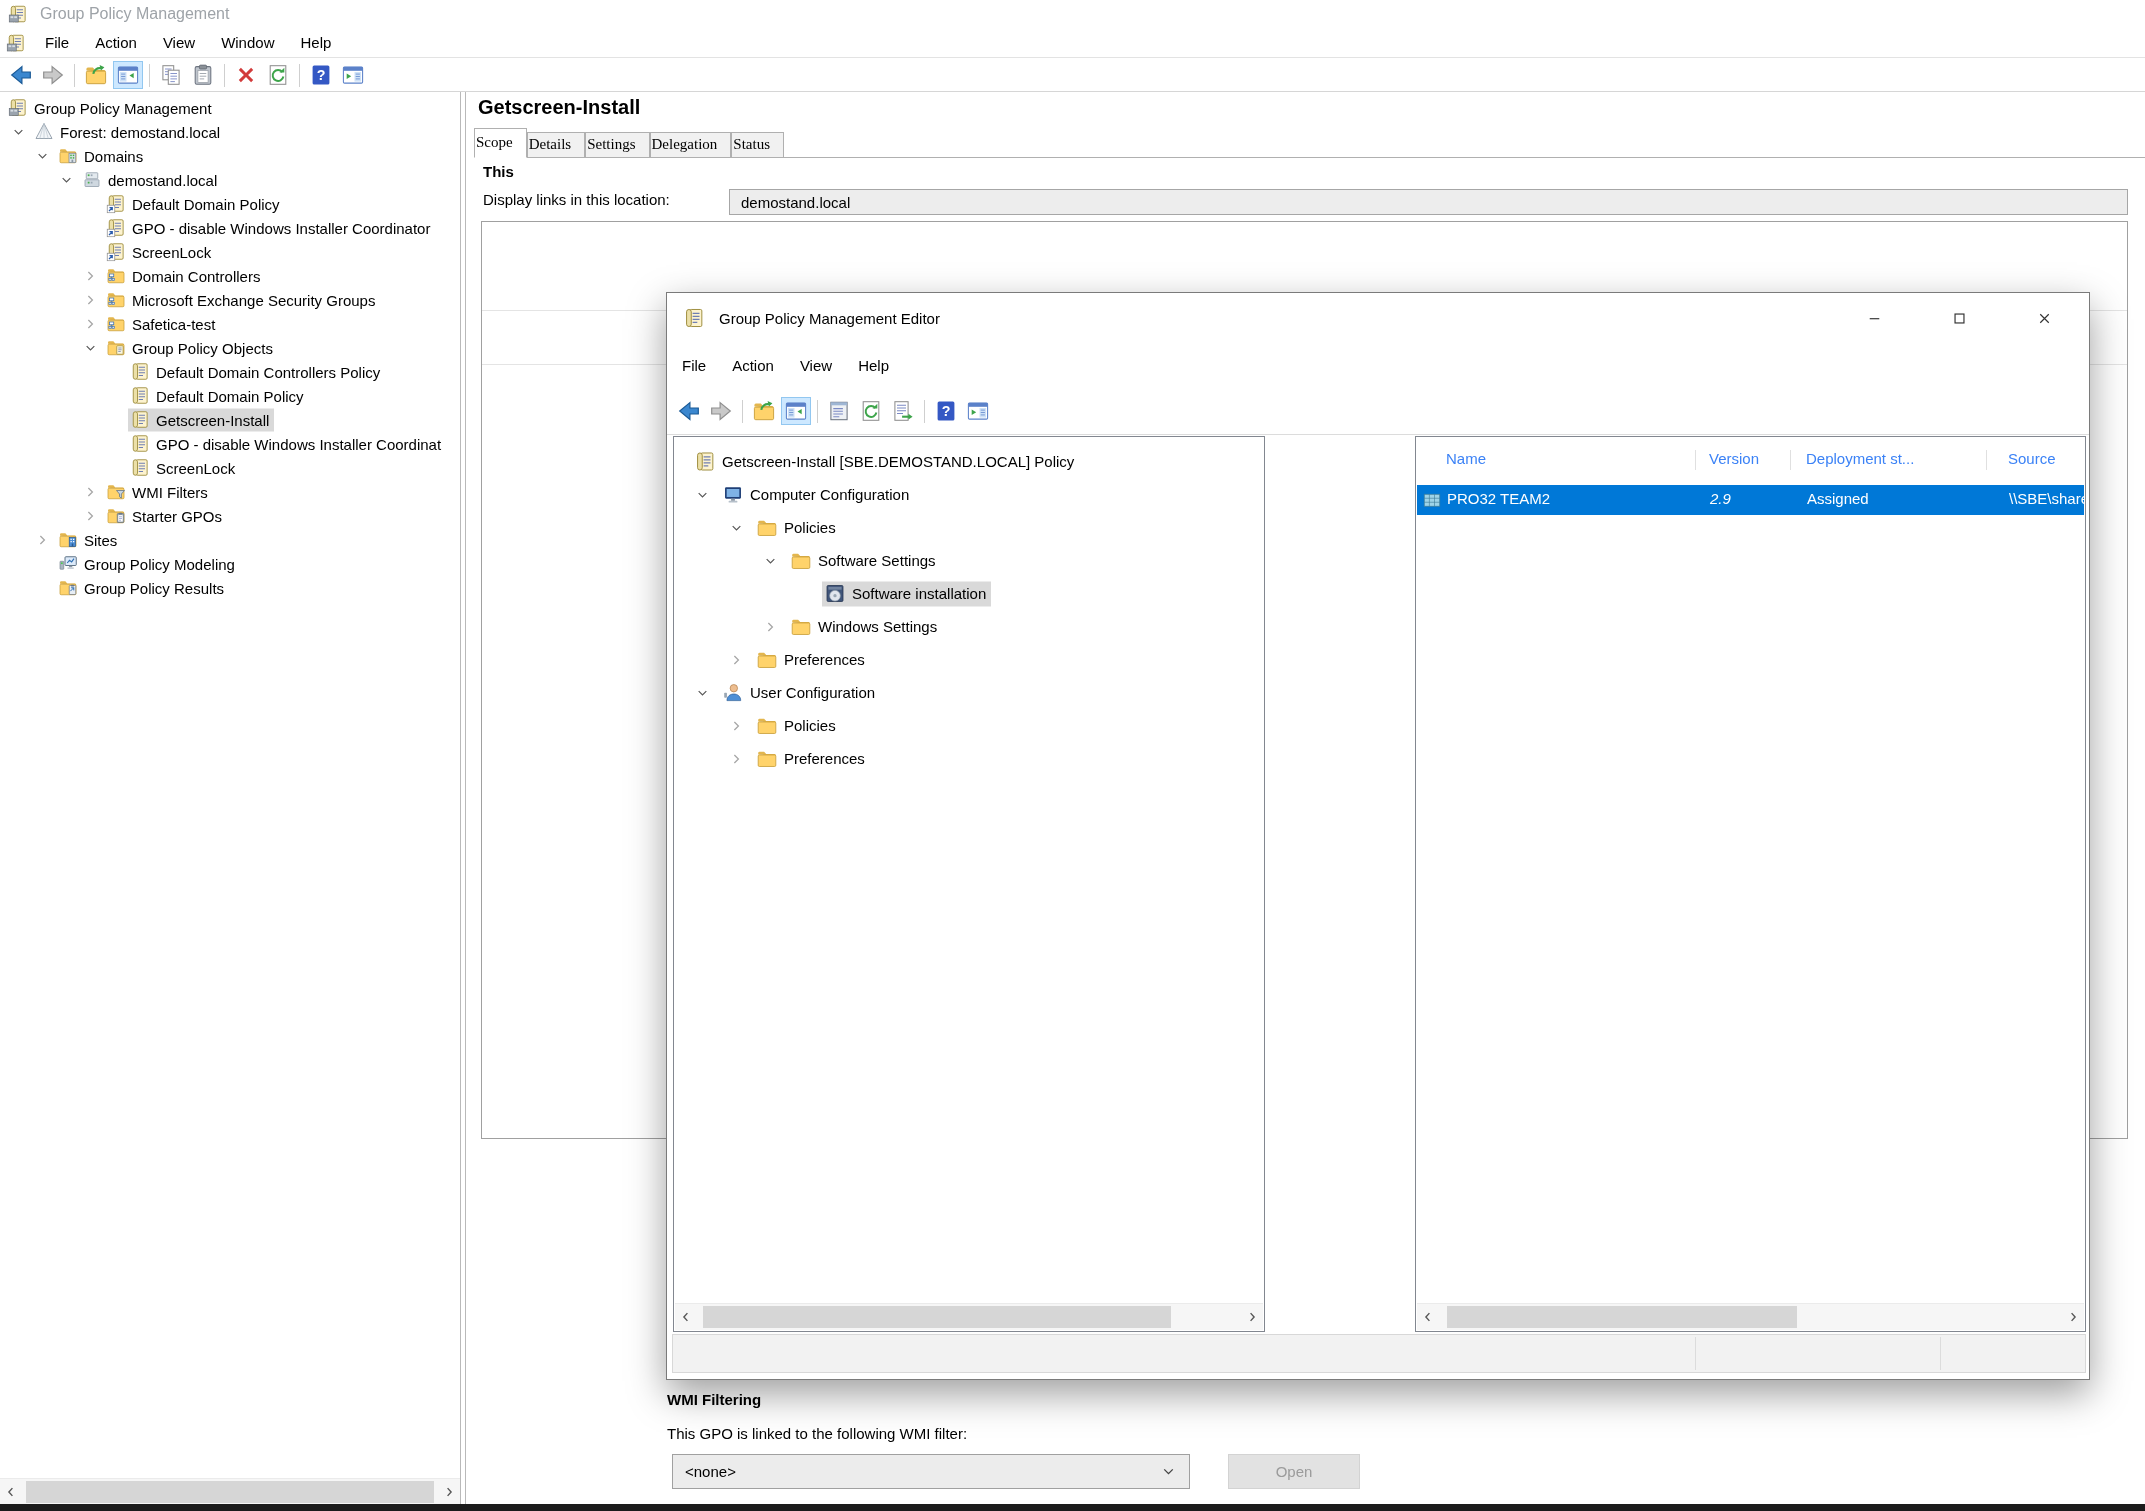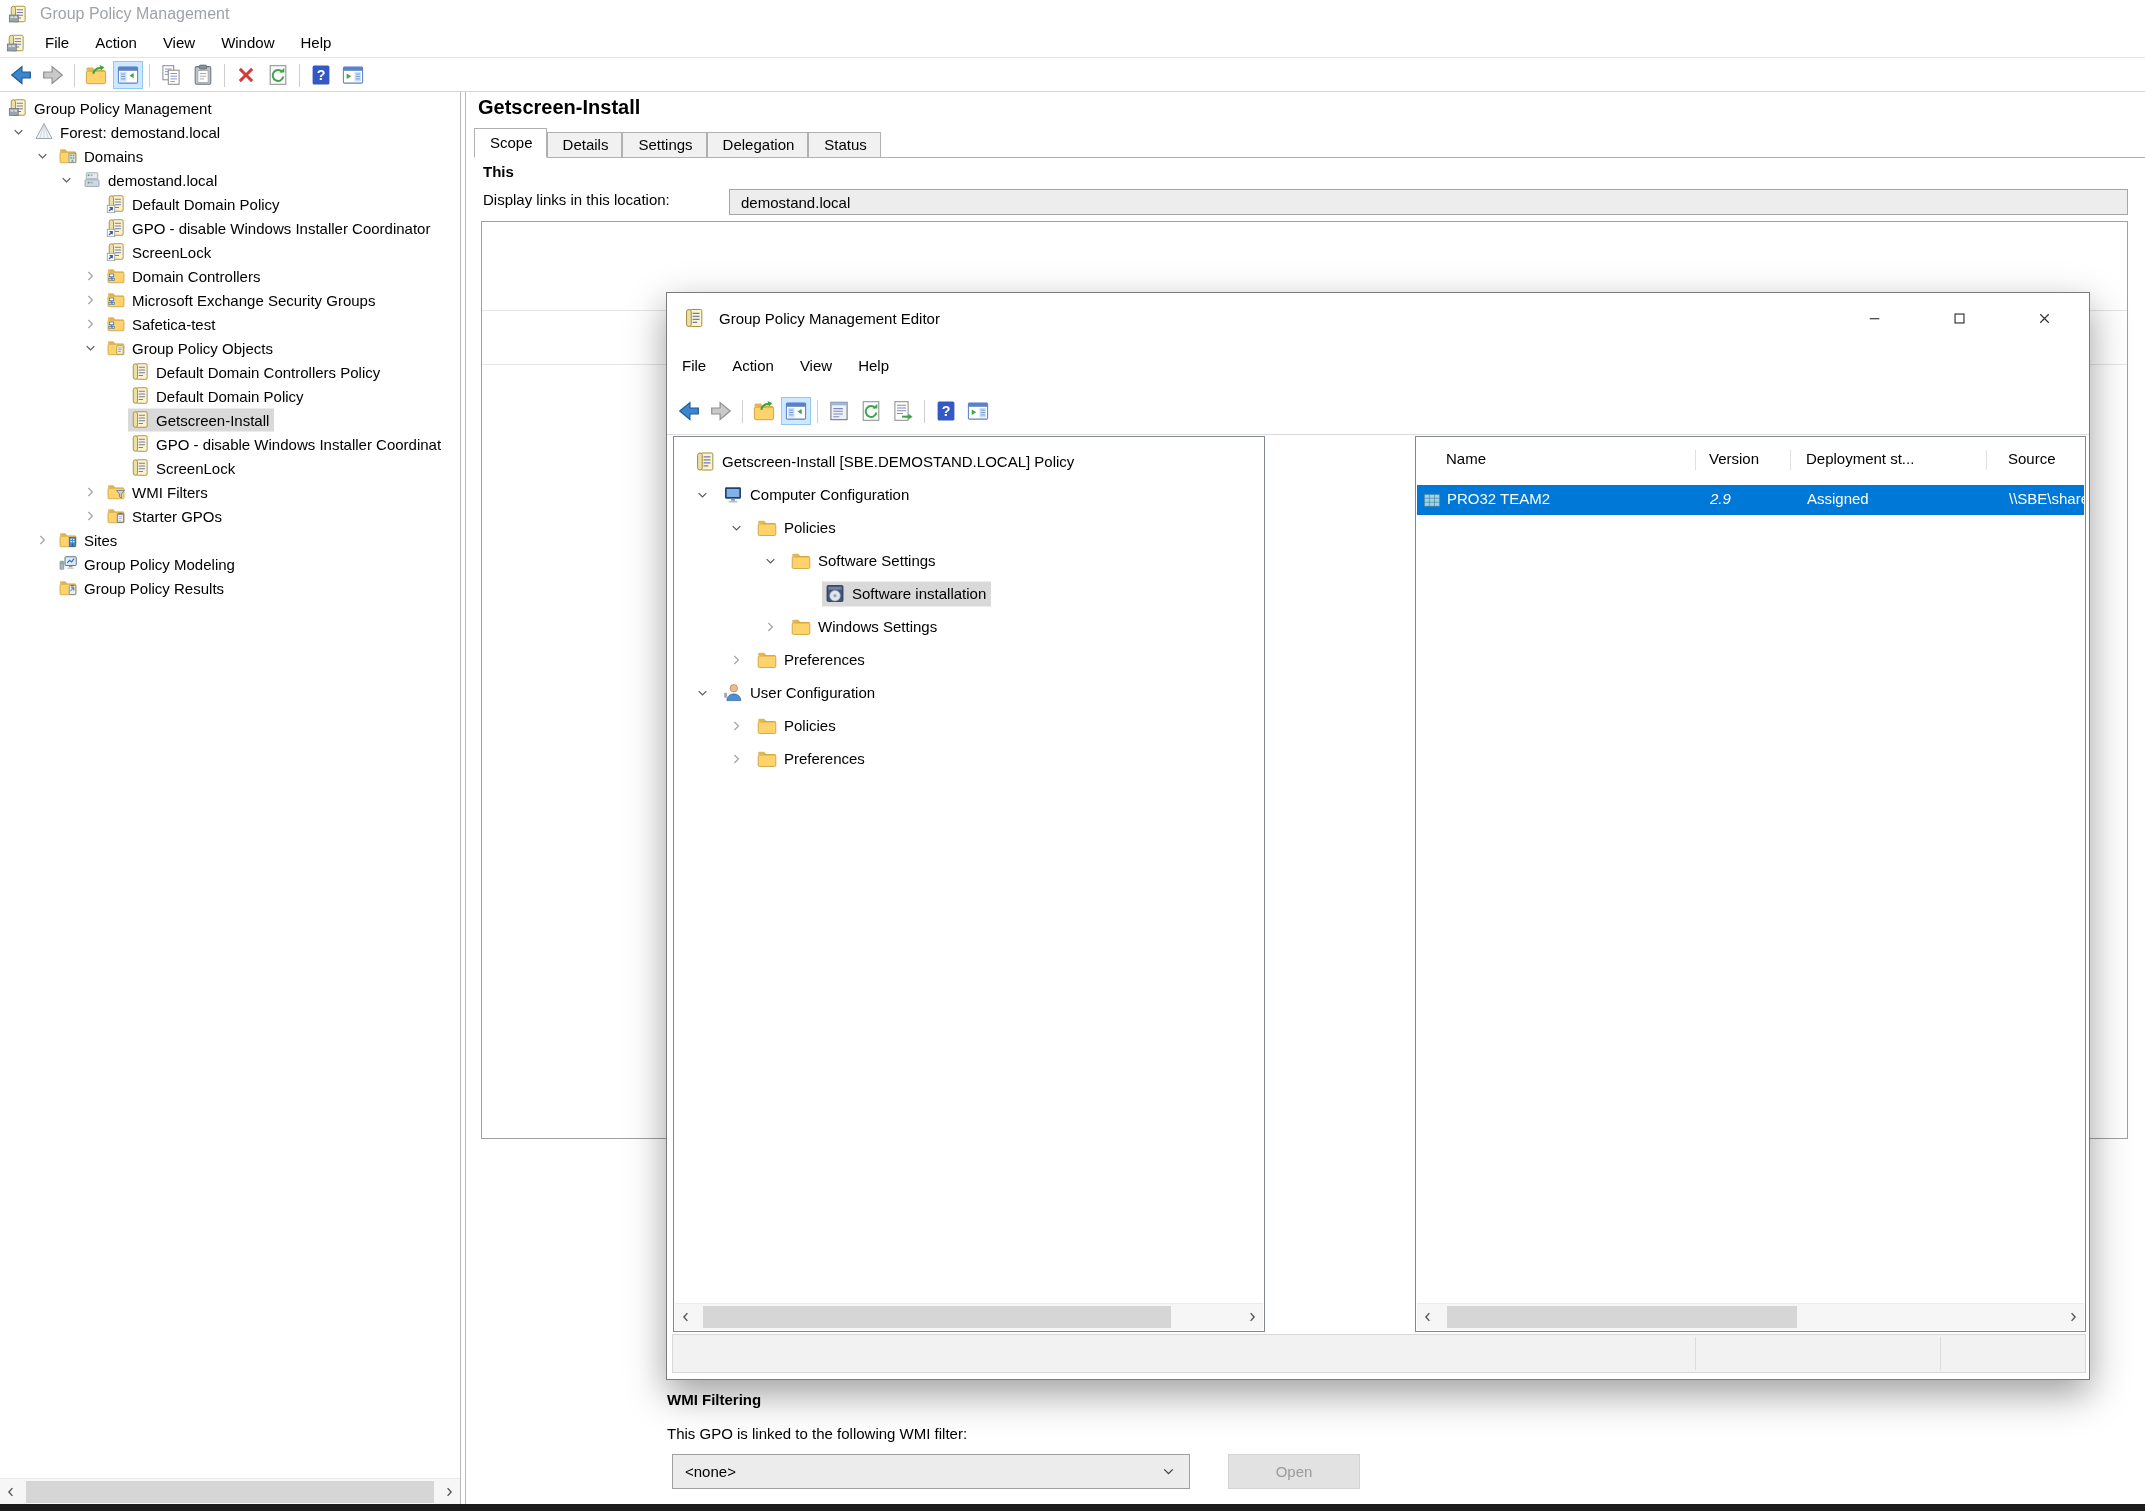--- a/index.html
+++ b/index.html
@@ -37,21 +37,21 @@
 
   .gpmc-tree{left:0;top:92px;width:460px;height:1386px;overflow:hidden;background:#fff;padding-top:4px;box-sizing:border-box;}
   .gpmc-tree .icn{width:20px;height:20px;}
 
   .splitter{left:460px;top:92px;width:6px;height:1412px;background:#fff;border-left:1px solid #b9b9b9;border-right:1px solid #b9b9b9;box-sizing:border-box;}
 
   
   .scope-pane{left:466px;top:92px;width:1679px;height:1412px;background:#fff;}
   .page-title{left:12px;top:4px;font-size:20px;font-weight:bold;}
   .tabstrip{left:8px;right:0;top:38px;height:28px;display:flex;align-items:flex-end;border-bottom:1px solid #b0b0b0;box-sizing:border-box;}
-  .tab{padding:3px 13px 4px 15px;border:1px solid #b0b0b0;border-bottom:none;background:#f1f1f1;height:17px;white-space:nowrap;}
+  .tab{padding:3px 13px 4px 1px;border:1px solid #b0b0b0;border-bottom:none;background:#f1f1f1;height:17px;white-space:nowrap;font-family:Liberation Serif, serif;}
   .tab.active{background:#fff;margin-bottom:-1px;padding-top:5px;padding-bottom:6px;border-bottom:1px solid #fff;}
   .section-heading{font-weight:bold;}
   .links-heading{left:17px;top:71px;}
   .display-links-label{left:17px;top:99px;}
   .location-combo{left:263px;top:97px;width:1399px;height:26px;background:#ededed;border:1px solid #a6a6a6;box-sizing:border-box;display:flex;align-items:center;padding-left:11px;}
   .links-box{left:15px;top:129px;width:1647px;height:918px;background:#fff;border:1px solid #a0a0a0;box-sizing:border-box;}
   .links-line{position:absolute;left:0;right:0;height:1px;background:#e4e4e4;}
   .wmi-heading{left:201px;top:1299px;}
   .wmi-label{left:201px;top:1333px;}
   .wmi-combo{left:206px;top:1362px;width:518px;height:35px;background:#ececec;border:1px solid #a0a0a0;box-sizing:border-box;display:flex;align-items:center;padding:0 12px;justify-content:space-between;}
@@ -69,21 +69,21 @@
   .ed-menubar{left:0;top:50px;width:100%;height:45px;padding-left:2px;box-sizing:border-box;}
   .ed-toolbar{left:0;top:95px;width:100%;height:47px;padding-left:6px;box-sizing:border-box;border-bottom:1px solid #dcdcdc;}
   .epane{background:#fff;border:1px solid #828790;box-sizing:border-box;overflow:hidden;}
   .epane-left{left:6px;top:143px;width:592px;height:896px;}
   .epane-right{left:748px;top:143px;width:671px;height:896px;}
   .ed-tree{position:absolute;left:0;top:8px;right:0;}
   .ed-tree .icn{width:22px;height:22px;}
 
   
   .lv-header{position:absolute;left:0;top:0;right:0;height:46px;background:#fff;}
-  .lv-col{position:absolute;top:13px;color:#000000;white-space:nowrap;}
+  .lv-col{position:absolute;top:13px;color:#3b82f6;white-space:nowrap;}
   .lv-colsep{position:absolute;top:13px;width:1px;height:20px;background:#e0e0e0;}
   .lrow{position:absolute;left:1px;right:1px;height:30px;}
   .lrow.selected{background:#0078d7;color:#fff;}
   .lrow .icn{position:absolute;left:5px;top:5px;width:20px;height:20px;}
   .lcell{position:absolute;top:5px;white-space:nowrap;}
 
   
   .hscroll{position:absolute;height:26px;background:#f6f6f6;border-top:1px solid #ebebeb;}
   .hs-in{left:1px;right:1px;bottom:1px;}
   .sarrow{position:absolute;top:0;width:22px;height:26px;display:flex;align-items:center;justify-content:center;}

